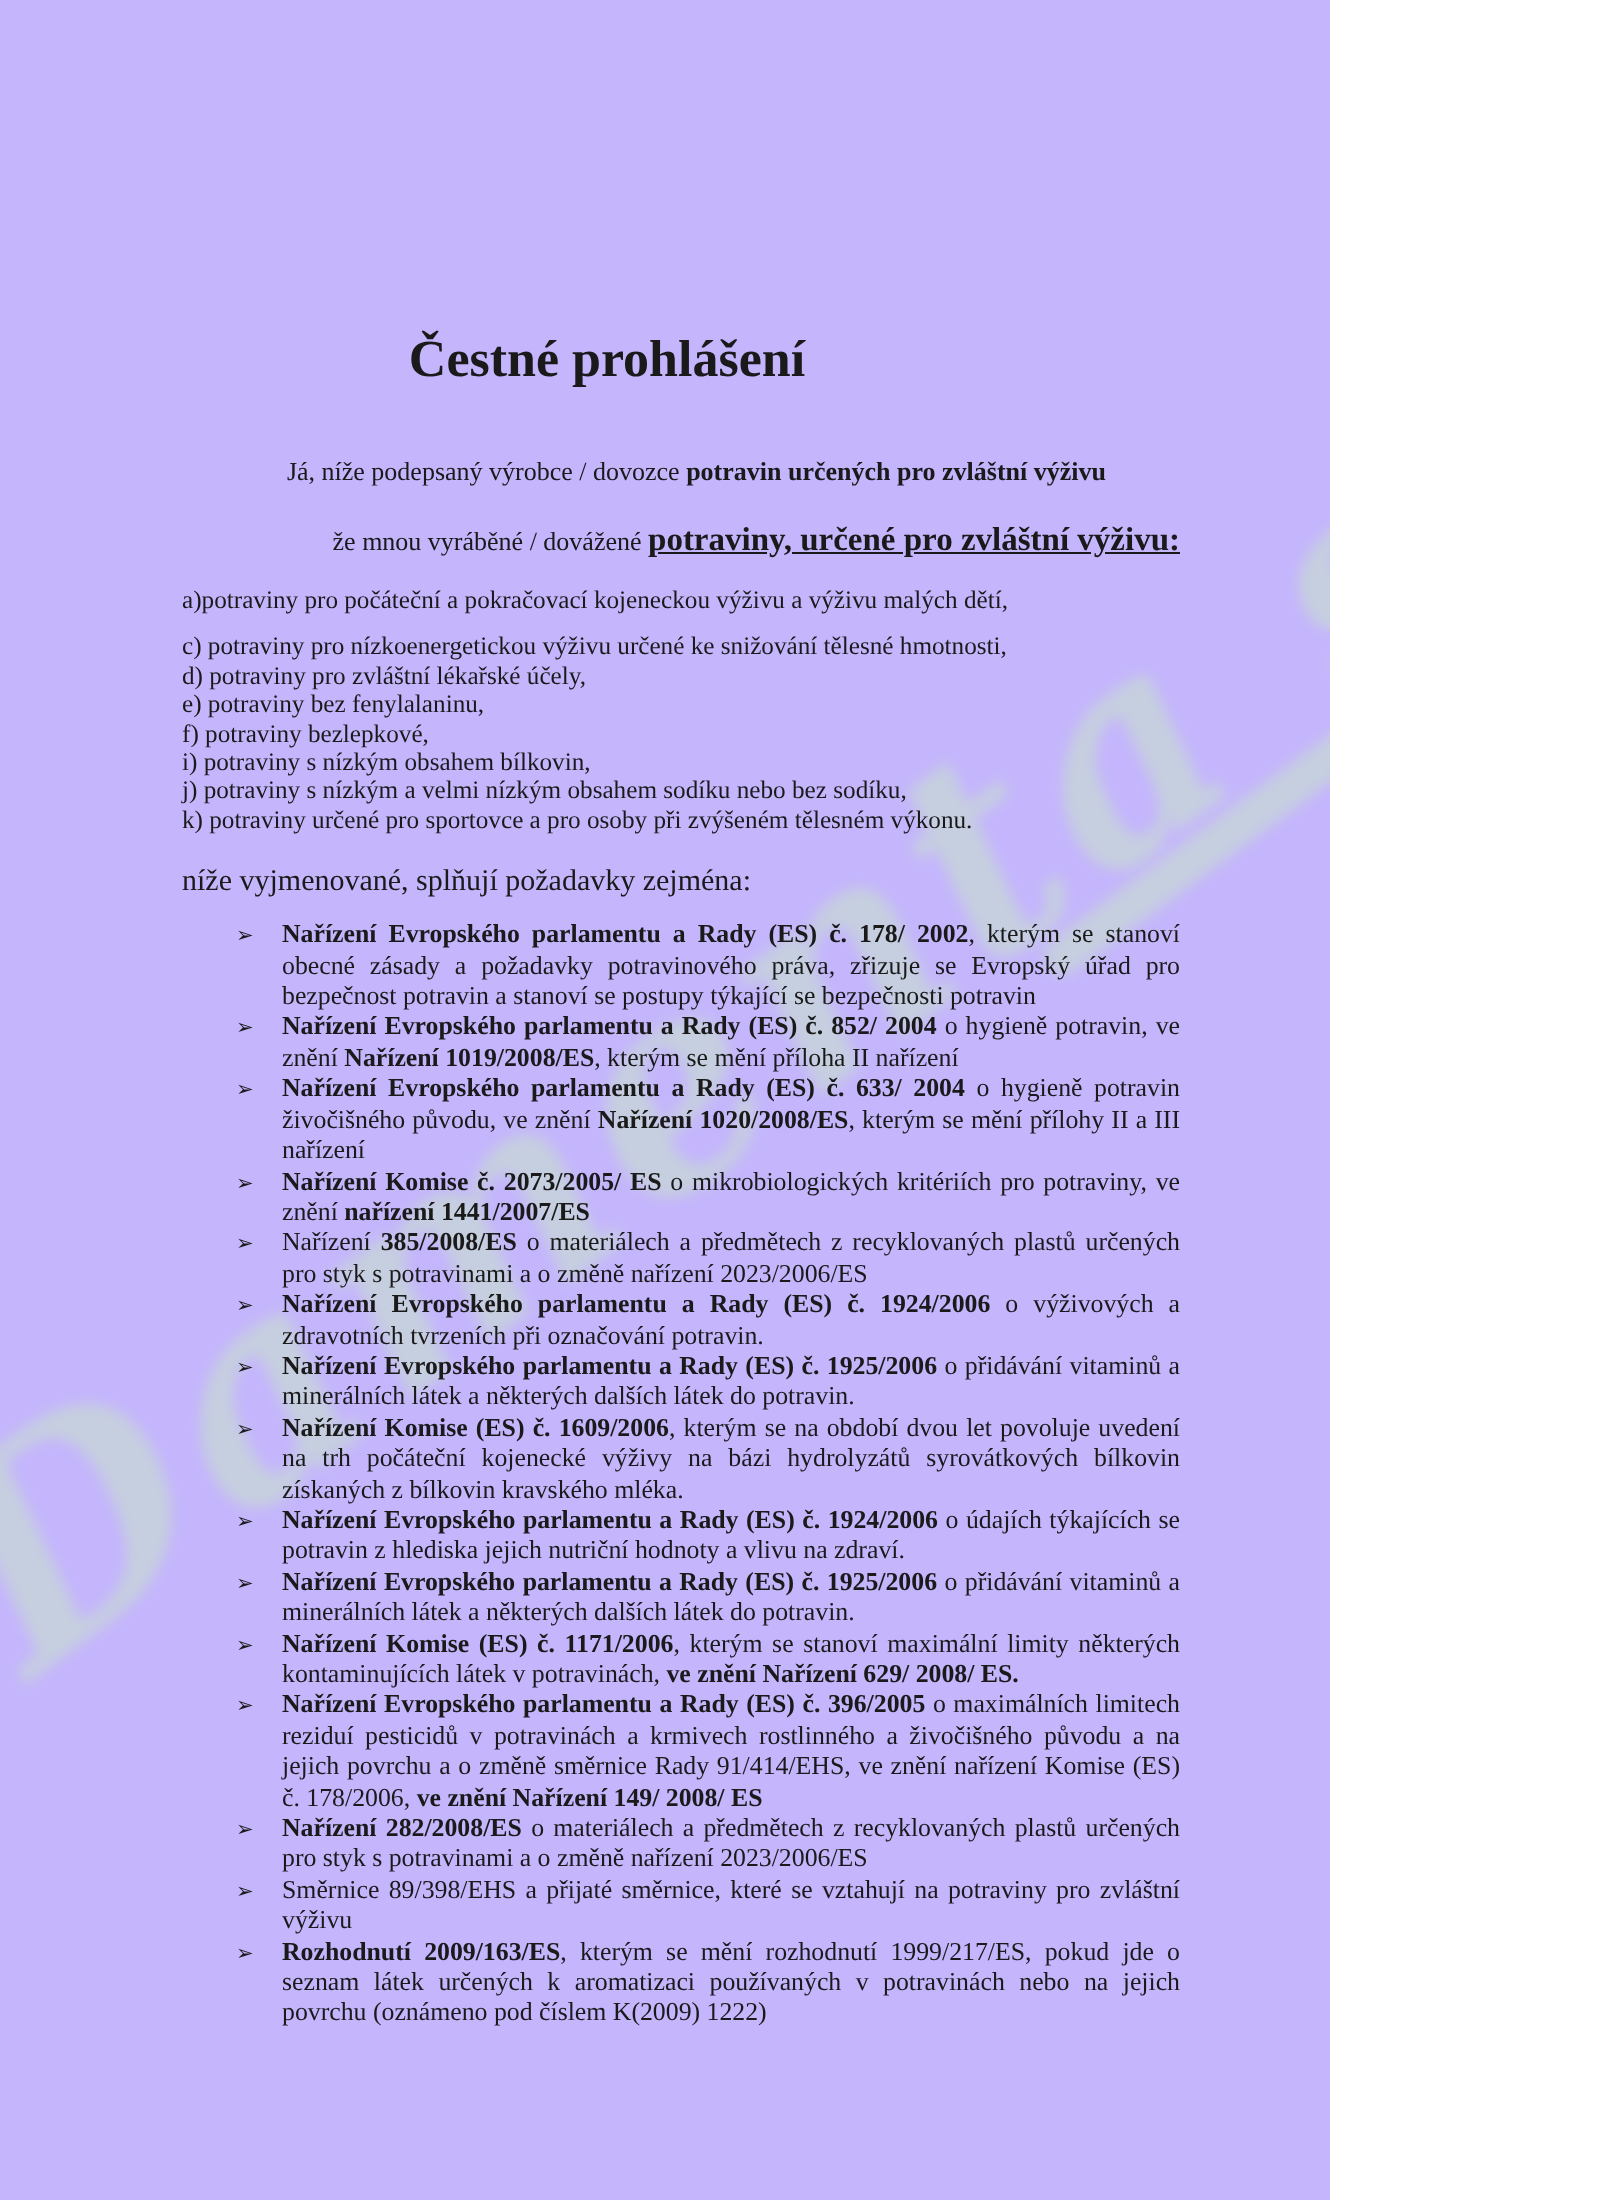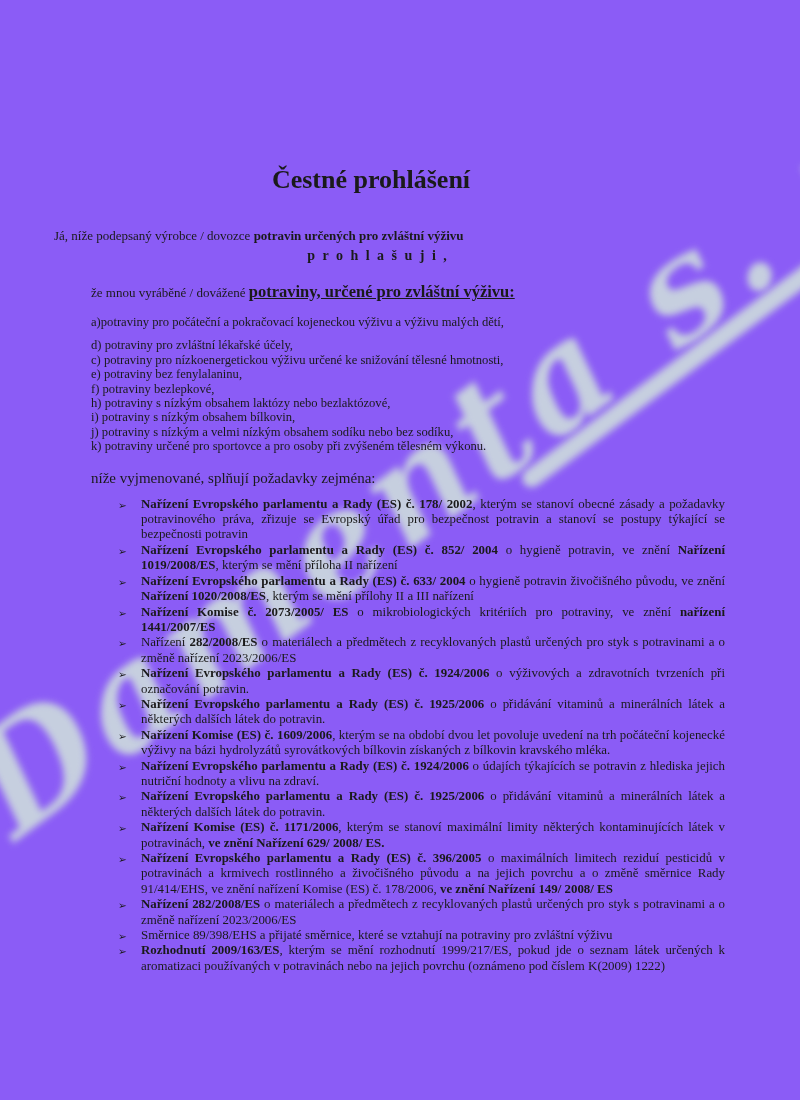--- a/index.html
+++ b/index.html
@@ -1,19 +1,19 @@
 <!DOCTYPE html>
 <html lang="cs"><head>
 <meta charset="utf-8">
 <style>
   html,body{margin:0;padding:0;background:#ffffff;}
   .page{
     position:relative;
-    width:800px;height:1100px;
-    background:#8b5cf6;
+    width:665px;height:1100px;
+    background:#c4b5fd;
     overflow:hidden;
     font-family:"Liberation Serif", serif;
     color:#1a1a1a;
   }
   
   .watermark{position:absolute;inset:0;z-index:0;pointer-events:none;}
   .wm-text{
     position:absolute;
     left:-14px;top:716px;
     height:170px;line-height:170px;
@@ -39,34 +39,34 @@
   .content{position:relative;z-index:1;padding:0 75px 0 91px;}
   .doc-title{
     margin:165px 0 0 0;
     font-size:26px;font-weight:bold;
     text-align:center;
     transform:translateX(-37px);
   }
   .intro-line{
     margin-top:33px;
     font-size:13px;line-height:15px;
-    text-align:left;
+    text-align:right;
     transform:translateX(-37px);
   }
   .intro-line .b{font-weight:bold;}
   .declaration{
     margin-top:4px;
     font-size:14px;font-weight:bold;letter-spacing:2px;
     line-height:18px;
     text-align:center;
     transform:translateX(-30px);
   }
   .lead-line{
     margin-top:16px;
-    font-size:13px;line-height:21px;
+    font-size:13px;line-height:21px;text-align:right;
   }
   .lead-em{
     font-size:16.5px;font-weight:bold;
     text-decoration:underline;
   }
   .food-list{margin-top:12px;font-size:12.6px;line-height:14.4px;}
   .food-line:first-child{margin-bottom:9px;}
   .req-intro{margin-top:17px;font-size:15px;line-height:15px;}
   ul.reg-list{
     list-style:none;
@@ -96,46 +96,44 @@
   </div>
 
   <div class="content">
 
     <h1 class="doc-title">Čestné prohlášení</h1>
 
     <div class="intro-line">
       <span>Já, níže podepsaný výrobce / dovozce </span><span class="b">potravin určených pro zvláštní výživu</span>
     </div>
 
-    <div class="declaration">p r o h l a š u j i ,</div>
 
     <div class="lead-line">
       <span>že mnou vyráběné / dovážené </span><span class="lead-em">potraviny, určené pro zvláštní výživu:</span>
     </div>
 
     <div class="food-list">
         <div class="food-line">a)potraviny pro počáteční a pokračovací kojeneckou výživu a výživu malých dětí,</div>
+        <div class="food-line">c) potraviny pro nízkoenergetickou výživu určené ke snižování tělesné hmotnosti,</div>
         <div class="food-line">d) potraviny pro zvláštní lékařské účely,</div>
-        <div class="food-line">c) potraviny pro nízkoenergetickou výživu určené ke snižování tělesné hmotnosti,</div>
         <div class="food-line">e) potraviny bez fenylalaninu,</div>
         <div class="food-line">f) potraviny bezlepkové,</div>
-        <div class="food-line">h) potraviny s nízkým obsahem laktózy nebo bezlaktózové,</div>
         <div class="food-line">i) potraviny s nízkým obsahem bílkovin,</div>
         <div class="food-line">j) potraviny s nízkým a velmi nízkým obsahem sodíku nebo bez sodíku,</div>
         <div class="food-line">k) potraviny určené pro sportovce a pro osoby při zvýšeném tělesném výkonu.</div>
       </div>
 
     <div class="req-intro">níže vyjmenované, splňují požadavky zejména:</div>
 
     <ul class="reg-list">
         <li><span class="bullet">➢</span><span class="b">Nařízení Evropského parlamentu a Rady (ES) č. 178/ 2002</span><span>, kterým se stanoví obecné zásady a požadavky potravinového práva, zřizuje se Evropský úřad pro bezpečnost potravin a stanoví se postupy týkající se bezpečnosti potravin</span></li>
         <li><span class="bullet">➢</span><span class="b">Nařízení Evropského parlamentu a Rady (ES) č. 852/ 2004</span><span> o hygieně potravin, ve znění </span><span class="b">Nařízení 1019/2008/ES</span><span>, kterým se mění příloha II nařízení</span></li>
         <li><span class="bullet">➢</span><span class="b">Nařízení Evropského parlamentu a Rady (ES) č. 633/ 2004</span><span> o hygieně potravin živočišného původu, ve znění </span><span class="b">Nařízení 1020/2008/ES</span><span>, kterým se mění přílohy II a III nařízení</span></li>
         <li><span class="bullet">➢</span><span class="b">Nařízení Komise č. 2073/2005/ ES</span><span> o mikrobiologických kritériích pro potraviny, ve znění </span><span class="b">nařízení 1441/2007/ES</span></li>
-        <li><span class="bullet">➢</span><span>Nařízení </span><span class="b">282/2008/ES</span><span> o materiálech a předmětech z recyklovaných plastů určených pro styk s potravinami a o změně nařízení 2023/2006/ES</span></li>
+        <li><span class="bullet">➢</span><span>Nařízení </span><span class="b">385/2008/ES</span><span> o materiálech a předmětech z recyklovaných plastů určených pro styk s potravinami a o změně nařízení 2023/2006/ES</span></li>
         <li><span class="bullet">➢</span><span class="b">Nařízení Evropského parlamentu a Rady (ES) č. 1924/2006</span><span> o výživových a zdravotních tvrzeních při označování potravin.</span></li>
         <li><span class="bullet">➢</span><span class="b">Nařízení Evropského parlamentu a Rady (ES) č. 1925/2006</span><span>  o přidávání vitaminů a minerálních látek a některých dalších látek do potravin.</span></li>
         <li><span class="bullet">➢</span><span class="b">Nařízení Komise (ES) č. 1609/2006</span><span>, kterým se na období dvou let povoluje uvedení na trh počáteční kojenecké výživy na bázi hydrolyzátů syrovátkových bílkovin získaných z bílkovin kravského mléka.</span></li>
         <li><span class="bullet">➢</span><span class="b">Nařízení Evropského parlamentu a Rady (ES) č. 1924/2006</span><span>  o údajích týkajících se potravin z hlediska jejich nutriční hodnoty a vlivu na zdraví.</span></li>
         <li><span class="bullet">➢</span><span class="b">Nařízení Evropského parlamentu a Rady (ES) č. 1925/2006</span><span>  o přidávání vitaminů a minerálních látek a některých dalších látek do potravin.</span></li>
         <li><span class="bullet">➢</span><span class="b">Nařízení Komise (ES) č. 1171/2006</span><span>, kterým se stanoví maximální limity některých kontaminujících látek v potravinách, </span><span class="b">ve znění Nařízení 629/ 2008/ ES.</span></li>
         <li><span class="bullet">➢</span><span class="b">Nařízení Evropského parlamentu a Rady (ES) č. 396/2005</span><span> o maximálních limitech reziduí pesticidů v potravinách a krmivech rostlinného a živočišného původu a na jejich povrchu a o změně směrnice Rady 91/414/EHS, ve znění nařízení Komise (ES) č. 178/2006, </span><span class="b">ve znění Nařízení 149/ 2008/ ES</span></li>
         <li><span class="bullet">➢</span><span class="b">Nařízení 282/2008/ES</span><span> o materiálech a předmětech z recyklovaných plastů určených pro styk s potravinami a o změně nařízení 2023/2006/ES</span></li>
         <li><span class="bullet">➢</span><span>Směrnice 89/398/EHS a přijaté směrnice, které se vztahují na potraviny pro zvláštní výživu</span></li>
         <li><span class="bullet">➢</span><span class="b">Rozhodnutí 2009/163/ES</span><span>, kterým se mění rozhodnutí 1999/217/ES, pokud jde o seznam látek určených k aromatizaci používaných v potravinách nebo na jejich povrchu (oznámeno pod číslem K(2009) 1222)</span></li>

